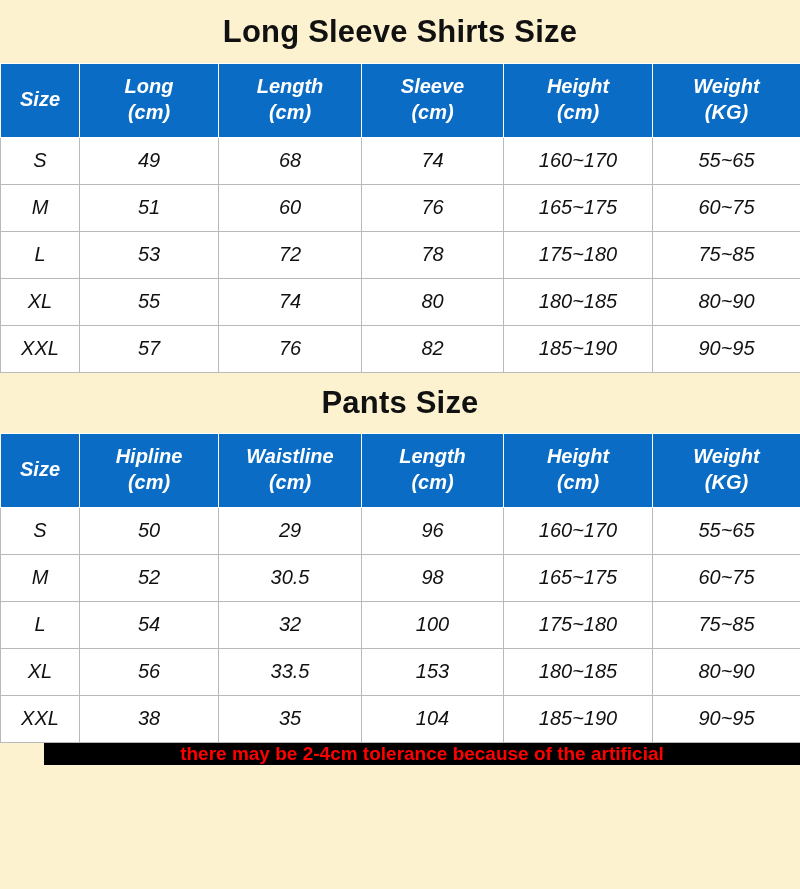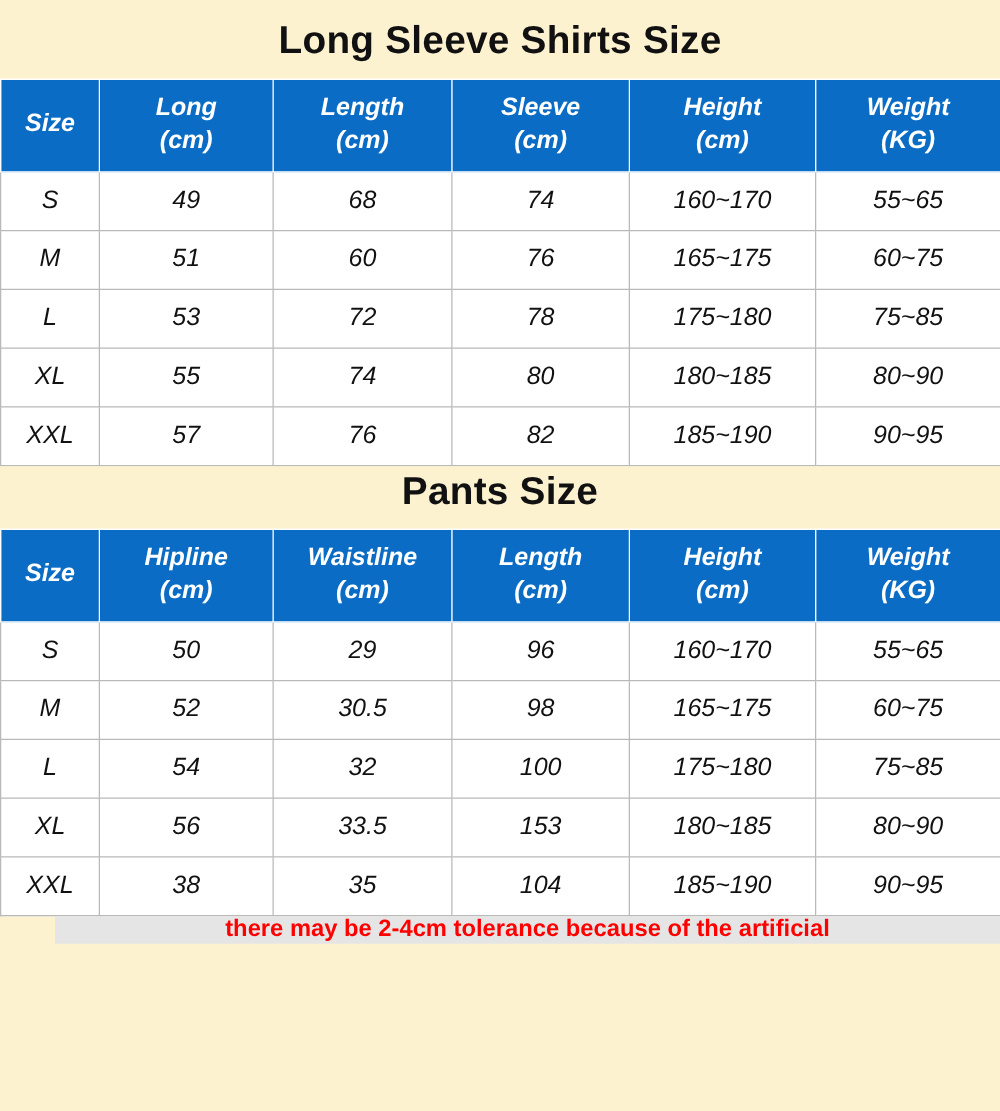--- a/index.html
+++ b/index.html
@@ -25,21 +25,21 @@
   .title {
     text-align: center;
     font-size: 31px;
     font-weight: bold;
     color: #111111;
     letter-spacing: 0.2px;
     padding: 14px 0 13px 0;
     background: #fdf2d0;
   }
   .title.second {
-    padding: 2px 0 12px 0;
+    padding: 12px 0 12px 0;
     text-align: center;
   }
   table.size-table {
     border-collapse: collapse;
     width: 800px;
     table-layout: fixed;
     background: #ffffff;
     font-style: italic;
   }
   table.size-table col.c0 { width: 79px; }
@@ -76,21 +76,21 @@
     font-weight: normal;
   }
   table.size-table tbody td.size-col {
     font-weight: normal;
   }
   .note {
     text-align: center;
     color: #ff0000;
     font-size: 19px;
     font-weight: bold;
-    background: #e5e5e5;
+    background: #000000;
     flex: 1 1 auto;
     display: flex;
     align-items: center;
     justify-content: center;
     padding: 0 10px;
     margin-left: 44px;
   }
 </style>
 </head>
 <body>

